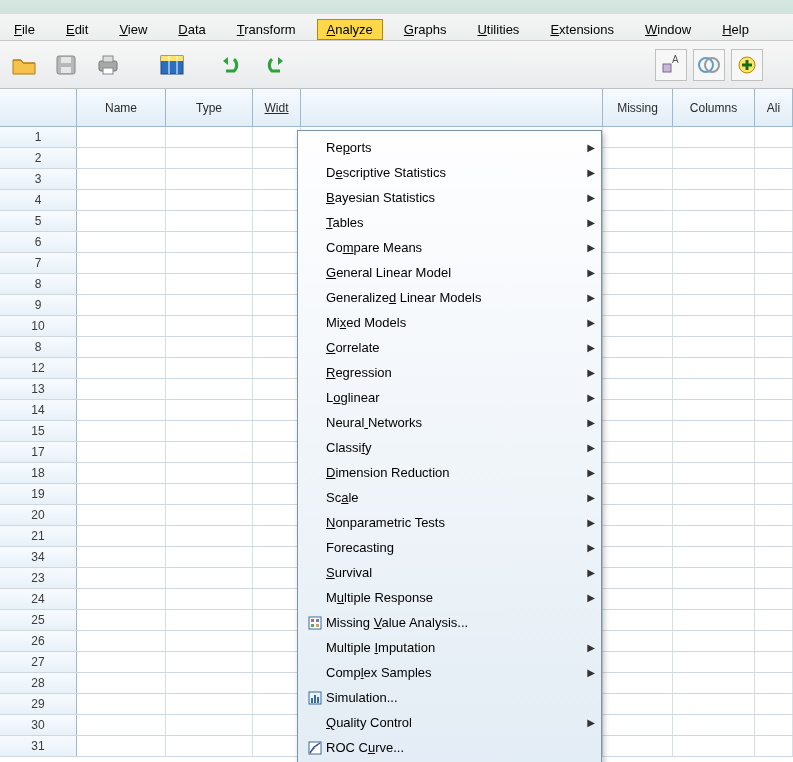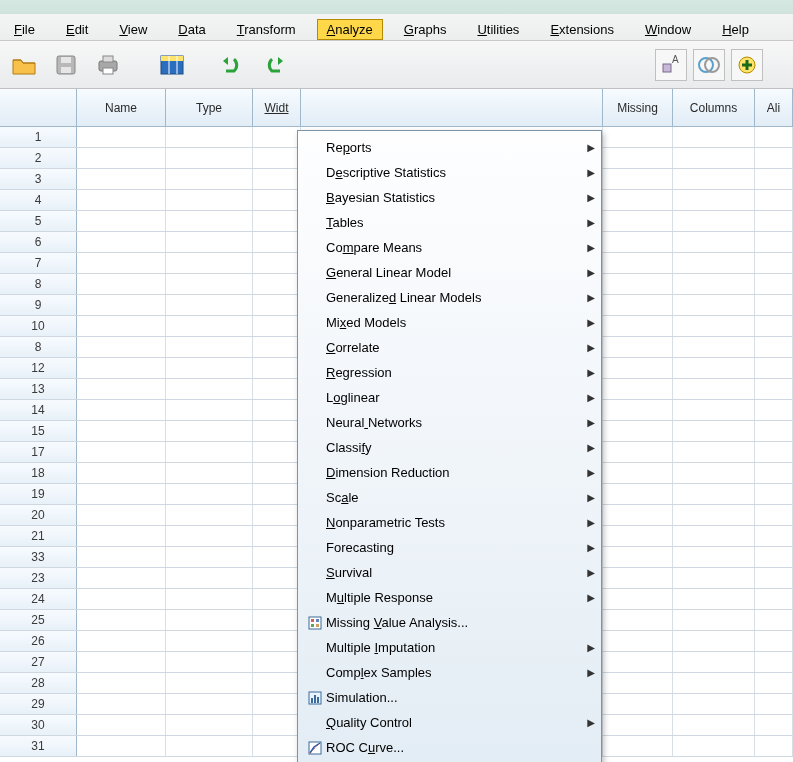--- a/index.html
+++ b/index.html
@@ -331,21 +331,21 @@
         <div class="rnum">21</div>
         <div class="cell c-name"></div>
         <div class="cell c-type"></div>
         <div class="cell c-width"></div>
         <div class="cell c-gap"></div>
         <div class="cell c-missing"></div>
         <div class="cell c-columns"></div>
         <div class="cell c-ali"></div>
       </div>
       <div class="gridrow">
-        <div class="rnum">33</div>
+        <div class="rnum">34</div>
         <div class="cell c-name"></div>
         <div class="cell c-type"></div>
         <div class="cell c-width"></div>
         <div class="cell c-gap"></div>
         <div class="cell c-missing"></div>
         <div class="cell c-columns"></div>
         <div class="cell c-ali"></div>
       </div>
       <div class="gridrow">
         <div class="rnum">23</div>

